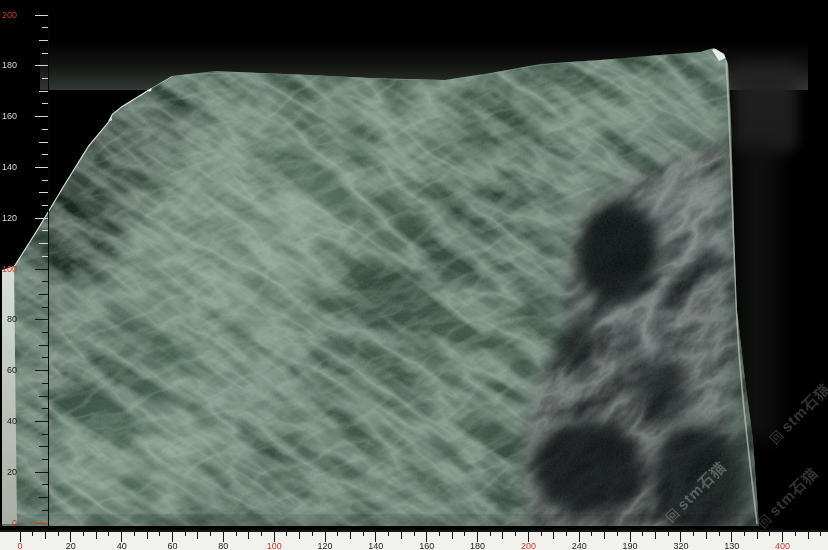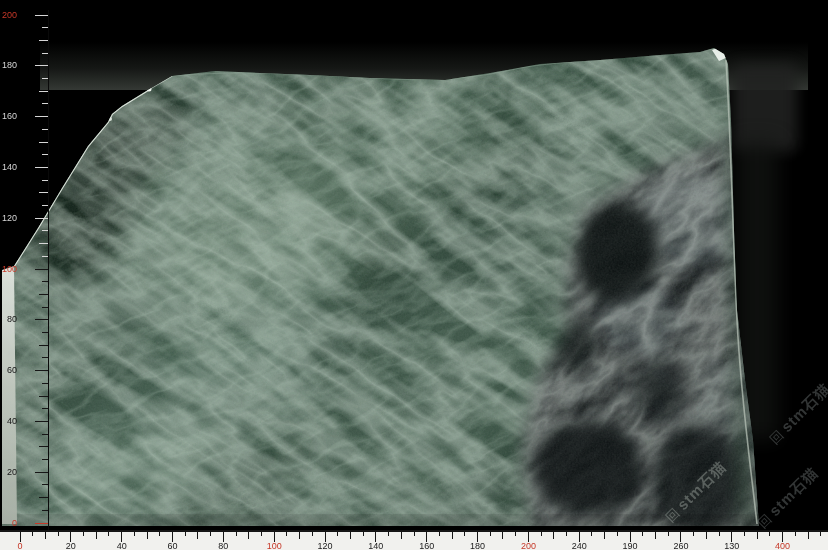--- a/index.html
+++ b/index.html
@@ -297,18 +297,18 @@
       <div class="rlabel" style="left: 172.52px; top: 542px; transform: translateX(-50%); color: rgb(26, 26, 26);">60</div>
       <div class="rlabel" style="left: 223.36px; top: 542px; transform: translateX(-50%); color: rgb(26, 26, 26);">80</div>
       <div class="rlabel" style="left: 274.2px; top: 542px; transform: translateX(-50%); color: rgb(198, 56, 40);">100</div>
       <div class="rlabel" style="left: 325.04px; top: 542px; transform: translateX(-50%); color: rgb(26, 26, 26);">120</div>
       <div class="rlabel" style="left: 375.88px; top: 542px; transform: translateX(-50%); color: rgb(26, 26, 26);">140</div>
       <div class="rlabel" style="left: 426.72px; top: 542px; transform: translateX(-50%); color: rgb(26, 26, 26);">160</div>
       <div class="rlabel" style="left: 477.56px; top: 542px; transform: translateX(-50%); color: rgb(26, 26, 26);">180</div>
       <div class="rlabel" style="left: 528.4px; top: 542px; transform: translateX(-50%); color: rgb(198, 56, 40);">200</div>
       <div class="rlabel" style="left: 579.24px; top: 542px; transform: translateX(-50%); color: rgb(26, 26, 26);">240</div>
       <div class="rlabel" style="left: 630.08px; top: 542px; transform: translateX(-50%); color: rgb(26, 26, 26);">190</div>
-      <div class="rlabel" style="left: 680.92px; top: 542px; transform: translateX(-50%); color: rgb(26, 26, 26);">260</div>
+      <div class="rlabel" style="left: 680.92px; top: 542px; transform: translateX(-50%); color: rgb(26, 26, 26);">320</div>
       <div class="rlabel" style="left: 731.76px; top: 542px; transform: translateX(-50%); color: rgb(26, 26, 26);">130</div>
       <div class="rlabel" style="left: 782.6px; top: 542px; transform: translateX(-50%); color: rgb(198, 56, 40);">400</div>
     </div>
 
 </div>
 
 </body></html>

